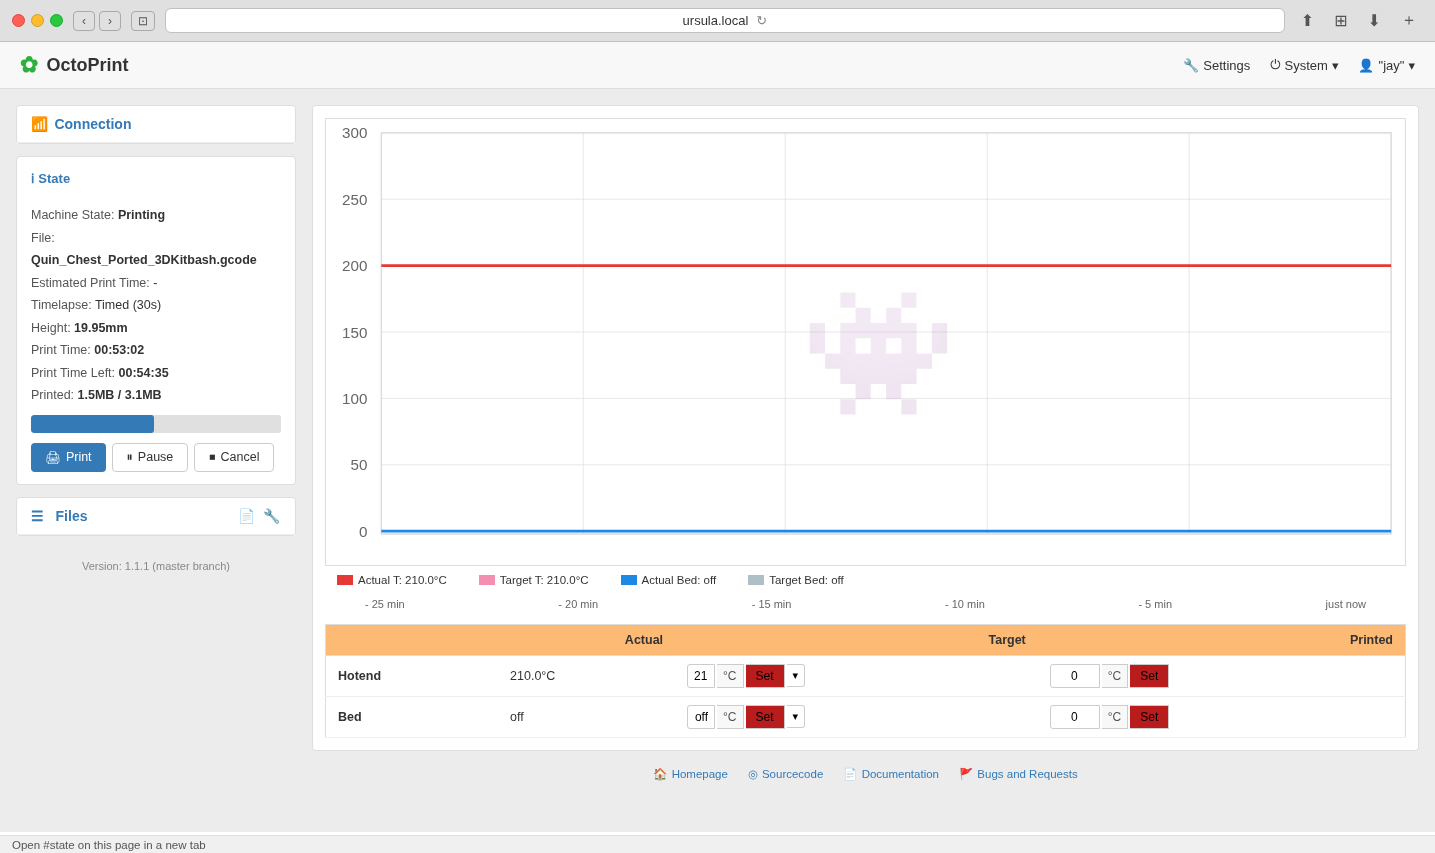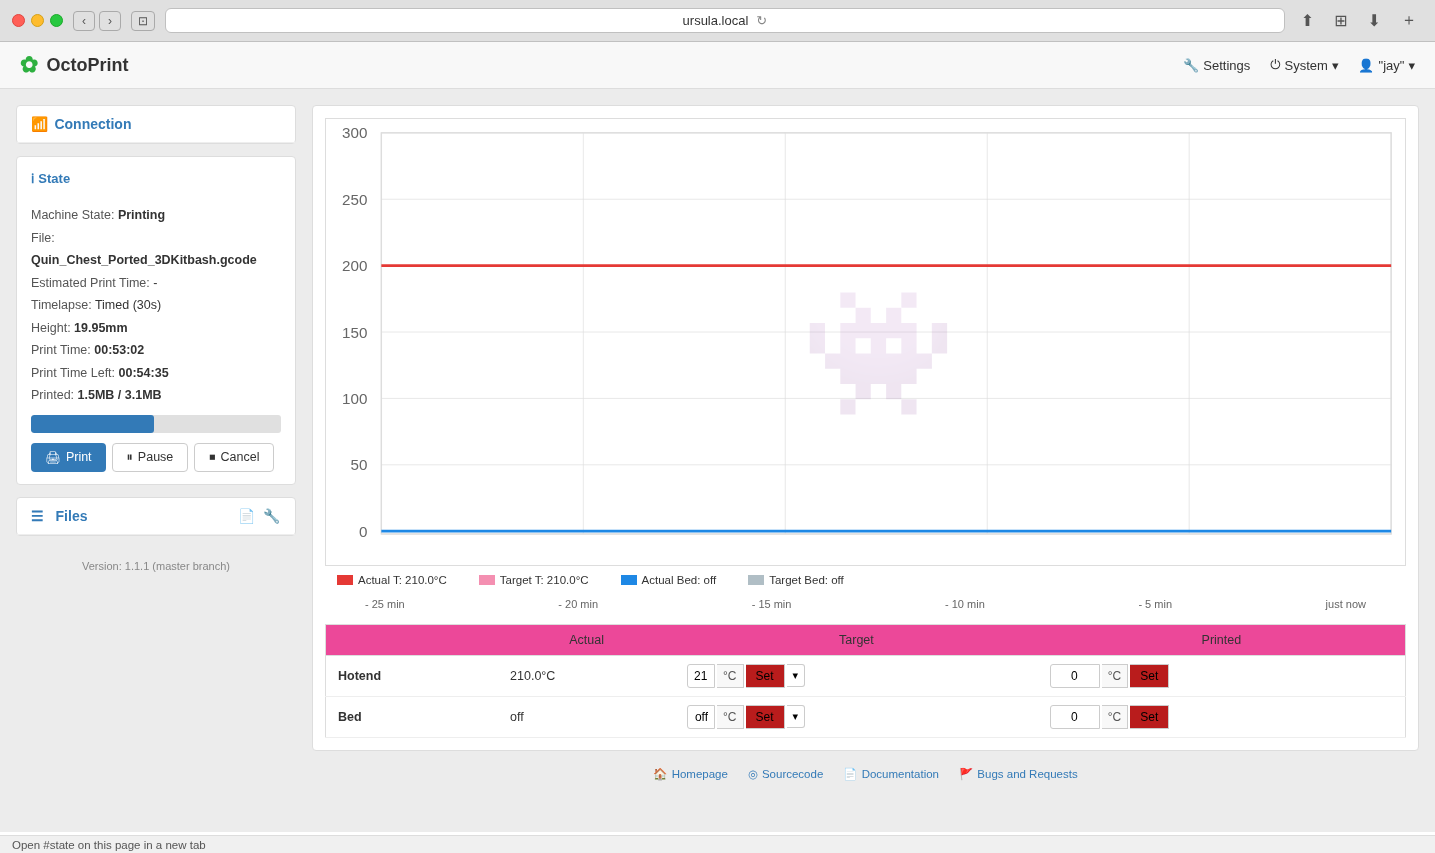--- a/index.html
+++ b/index.html
@@ -61,21 +61,21 @@
     
     .chart-area { border: 1px solid #ddd; position: relative; background: white; }
     .chart-svg { width: 100%; }
     .chart-legend { display: flex; gap: 32px; padding: 8px 12px; flex-wrap: wrap; }
     .legend-item { display: flex; align-items: center; gap: 5px; font-size: 11.5px; }
     .legend-color { width: 16px; height: 10px; }
     .chart-x-labels { display: flex; justify-content: space-between; padding: 4px 40px 4px 40px; font-size: 11px; color: #666; }
 
     
     .temp-table { width: 100%; border-collapse: collapse; margin-top: 10px; border: 1px solid #ddd; }
-    .temp-table th { padding: 8px 12px; background: #ec4899; border-bottom: 1px solid #ddd; text-align: center; font-weight: 400; font-size: 12.5px; }
+    .temp-table th { padding: 8px 12px; background: #fdba74; border-bottom: 1px solid #ddd; text-align: right; font-weight: 700; font-size: 12.5px; }
     .temp-table td { padding: 8px 12px; border-bottom: 1px solid #eee; font-size: 12.5px; }
     .temp-input-group { display: flex; align-items: center; gap: 2px; }
     .temp-input { width: 28px; padding: 4px 6px; border: 1px solid #ccc; border-radius: 3px 0 0 3px; font-size: 12px; text-align: right; }
     .temp-unit { padding: 4px 6px; background: #f8f8f8; border: 1px solid #ccc; border-left: none; font-size: 12px; color: #555; }
     .temp-set-btn { padding: 4px 10px; background: #b91c1c; border: 1px solid #ccc; border-left: none; cursor: pointer; font-size: 12px; text-align: right; }
     .temp-dropdown-btn { padding: 4px 6px; background: #fff; border: 1px solid #ccc; border-left: none; border-radius: 0 3px 3px 0; cursor: pointer; font-size: 11px; }
     .temp-offset-group { display: flex; align-items: center; gap: 2px; }
     .temp-offset-input { width: 50px; padding: 4px 6px; border: 1px solid #ccc; border-radius: 3px 0 0 3px; font-size: 12px; text-align: right; }
 
     

